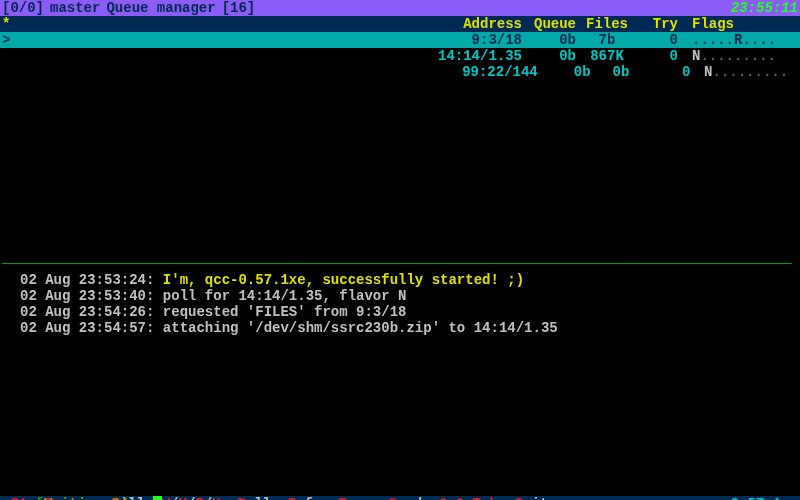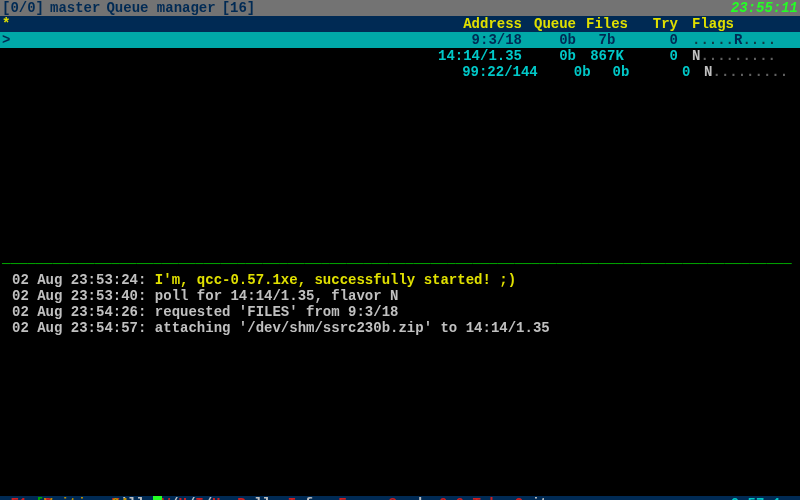--- a/index.html
+++ b/index.html
@@ -15,21 +15,21 @@
     font-weight: bold;
   }
   .screen {
     position: relative;
     width: 800px;
     height: 500px;
     background: #000;
   }
   
   .titlebar {
-    background: #737373;
+    background: #8b5cf6;
     color: #000;
     display: flex;
     height: 16px;
     padding: 0 2px;
   }
   .titlebar .counter { color: #002a54; }
   .titlebar .title { color: #002a54; margin-left: 6px; }
   .titlebar .spacer { flex: 1; }
   .titlebar .clock { color: #24ff24; font-style: italic; }
   
@@ -63,21 +63,21 @@
     color: #00a800;
     height: 16px;
     padding: 0 2px;
     white-space: pre;
     overflow: hidden;
   }
   
   .logpane { }
   .logrow {
     height: 16px;
-    padding: 0 12px;
+    padding: 0 20px;
     white-space: pre;
     display: flex;
   }
   .logrow .ts { color: #c0c0c0; }
   .logrow .msg { color: #c0c0c0; }
   .logrow.start .msg { color: #e0e000; }
   
   .statusline {
     height: 16px;
     padding: 0 2px;

